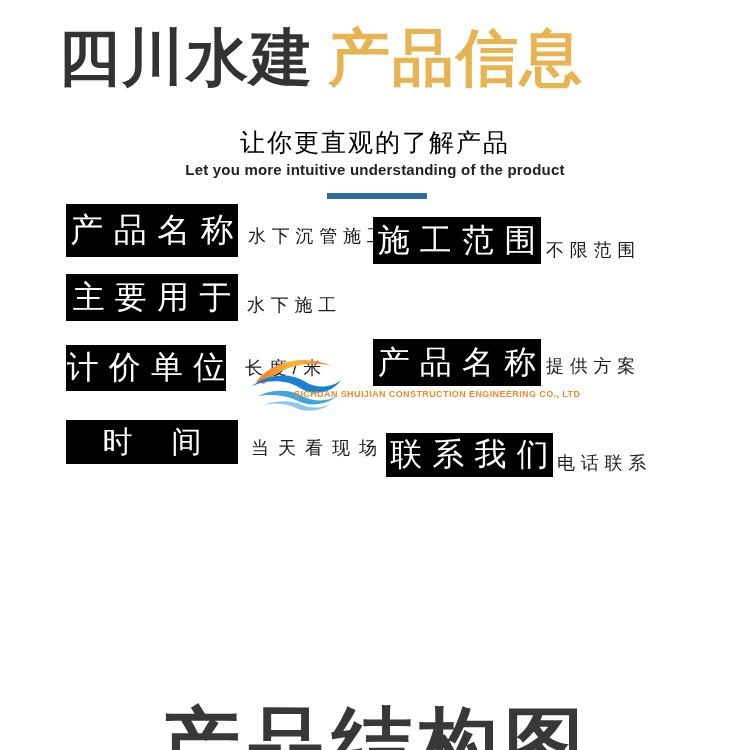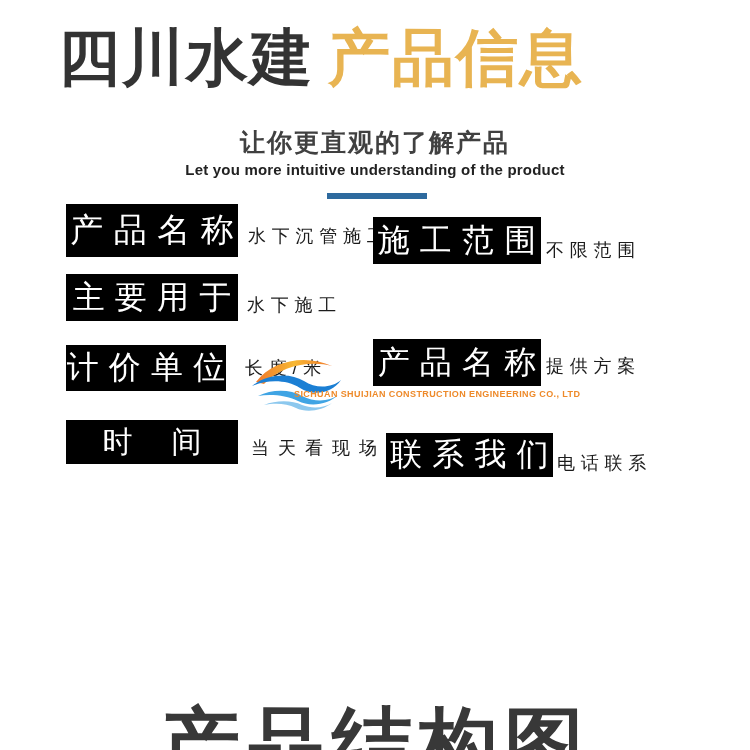--- a/index.html
+++ b/index.html
@@ -13,21 +13,21 @@
   
   .main-title{
     top:16px;left:0;width:642px;text-align:center;
     font-size:62px;font-weight:900;letter-spacing:2px;white-space:nowrap;
   }
   .main-title .dark{color:#333333;}
   .main-title .gold{color:#E8B452;margin-left:14px;}
 
   .subtitle{
     top:126px;left:0;width:750px;text-align:center;
-    font-size:25px;font-weight:700;color:#404040;letter-spacing:2px;
+    font-size:25px;font-weight:400;color:#000000;letter-spacing:2px;
   }
   .subtitle-en{
     top:161px;left:0;width:750px;text-align:center;
     font-size:15px;font-weight:700;color:#222222;letter-spacing:0.2px;
   }
   .divider{
     top:193px;left:327px;width:100px;height:6px;background:#2E6A9E;
   }
 
   

